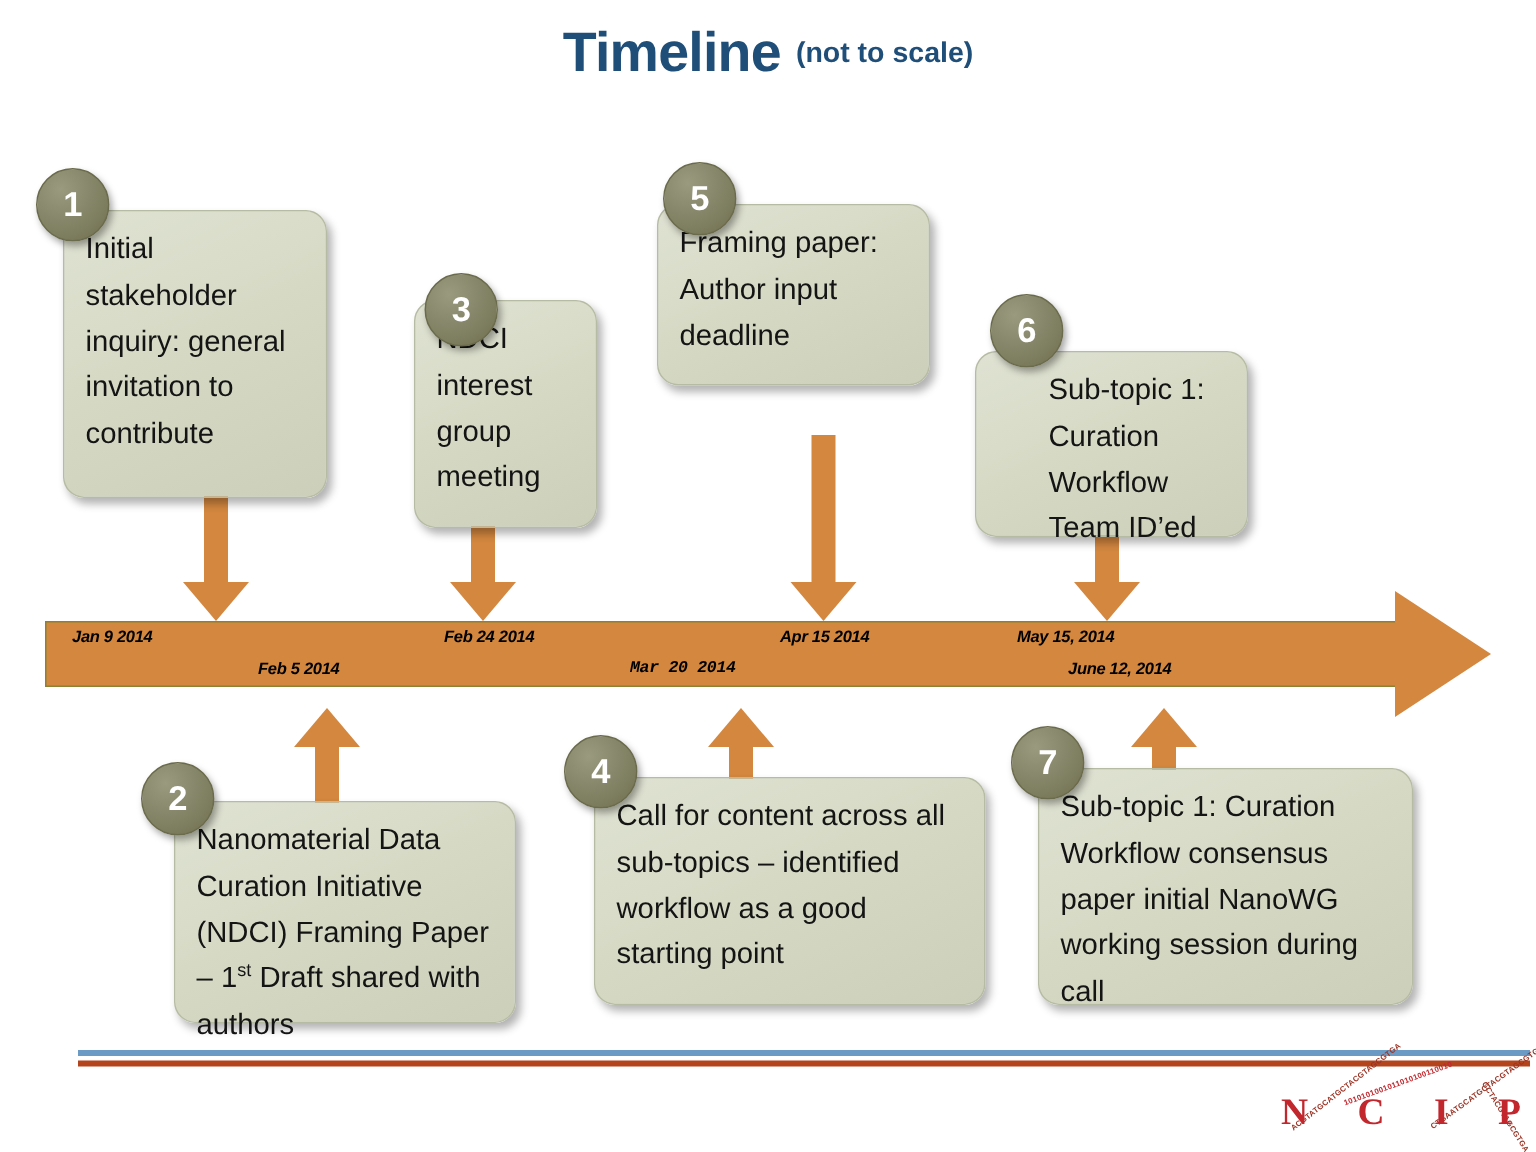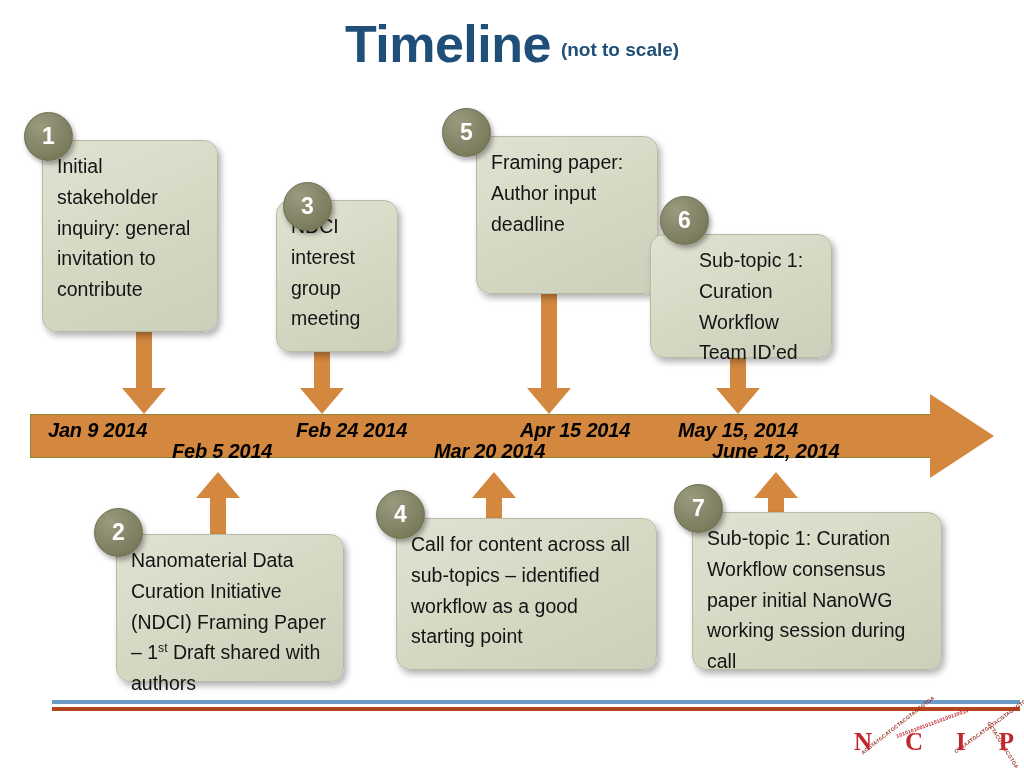--- a/index.html
+++ b/index.html
@@ -19,21 +19,21 @@
   
   #title-area {
     position: absolute;
     left: 0;
     top: 14px;
     width: 1024px;
     text-align: center;
     white-space: nowrap;
   }
   #title-main {
-    font-size: 52px;
+    font-size: 37px;
     font-weight: bold;
     color: #1f4e79;
     letter-spacing: -0.5px;
   }
   #title-sub {
     font-size: 19px;
     font-weight: bold;
     color: #1f4e79;
     margin-left: 10px;
     position: relative;
@@ -75,21 +75,21 @@
     width: 0;
     height: 0;
     border-top: 44px solid transparent;
     border-bottom: 44px solid transparent;
     border-left: 67px solid #8c8232;
     z-index: -1;
   }
 
   .date-label {
     position: absolute;
-    font-size: 20px;
+    font-size: 11px;
     font-weight: bold;
     font-style: italic;
     color: #000000;
     white-space: nowrap;
     letter-spacing: -0.2px;
   }
 
   
   .conn {
     position: absolute;
@@ -247,36 +247,36 @@
 
 <div id="timeline-arrow">
   <div id="timeline-head-border"></div>
   <div id="timeline-bar"></div>
   <div id="timeline-head"></div>
 </div>
 
 <div class="date-label" style="left:48px;  top:419px;">Jan 9 2014</div>
 <div class="date-label" style="left:172px; top:440px;">Feb 5 2014</div>
 <div class="date-label" style="left:296px; top:419px;">Feb 24 2014</div>
-<div class="date-label" style="left:434px; top:440px;">Mar 20 2014</div>
+<div class="date-label" style="left:420px; top:440px;font-family:Liberation Mono, monospace;">Mar 20 2014</div>
 <div class="date-label" style="left:520px; top:419px;">Apr 15 2014</div>
 <div class="date-label" style="left:678px; top:419px;">May 15, 2014</div>
 <div class="date-label" style="left:712px; top:440px;">June 12, 2014</div>
 
 <div class="callout" style="left:42px; top:140px; width:176px; height:192px;">
   <span class="body">Initial stakeholder inquiry: general invitation to contribute</span>
 </div>
 <div class="badge" style="left:24px; top:112px;">1</div>
 
 <div class="callout" style="left:276px; top:200px; width:122px; height:152px;">
   <span class="body">NDCI interest group meeting</span>
 </div>
 <div class="badge" style="left:283px; top:182px;">3</div>
 
-<div class="callout" style="left:476px; top:136px; width:182px; height:158px;">
+<div class="callout" style="left:438px; top:136px; width:182px; height:121px;">
   <span class="body">Framing paper: Author input deadline</span>
 </div>
 <div class="badge" style="left:442px; top:108px;">5</div>
 
 <div class="callout" style="left:650px; top:234px; width:182px; height:124px;padding-left:48px;">
   <span class="body">Sub-topic 1: Curation Workflow Team ID’ed</span>
 </div>
 <div class="badge" style="left:660px; top:196px;">6</div>
 
 <div class="callout" style="left:116px; top:534px; width:228px; height:148px;">

